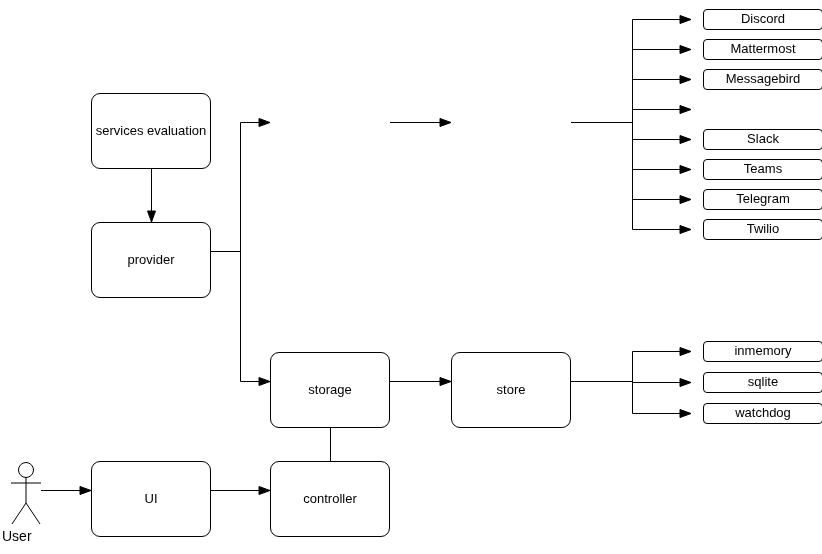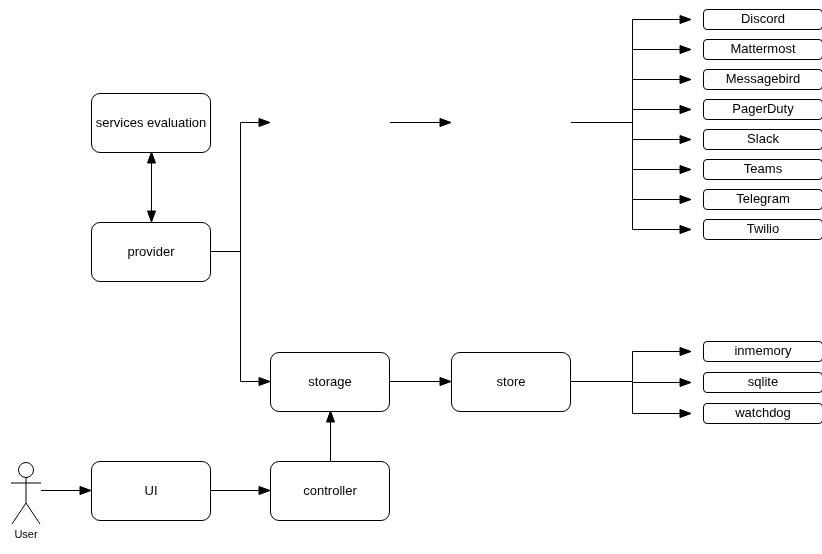--- a/index.html
+++ b/index.html
@@ -18,27 +18,26 @@
   .node {
     position:absolute;
     box-sizing:border-box;
     background:#ffffff;
     border:1px solid #000000;
     display:flex; align-items:center; justify-content:center;
     text-align:center;
     font-size:13px;
     line-height:1.1;
   }
-  .node.big   { width:120px; height:60px; border-radius:9px; }
+  .node.big   { width:120px; height:76px; border-radius:9px; }
   .node.small { width:120px; height:21px; border-radius:4px;margin-left:12px; }
   .actor-label {
     position:absolute;
     left:2px; top:528px; width:48px;
-    text-align:center;
-    font-size:11px;
+    font-size:14px;
   }
 </style>
 </head>
 <body>
 
 <div class="canvas">
 
   <svg class="connectors" viewBox="0 0 822 554" xmlns="http://www.w3.org/2000/svg">
 
     <g>
@@ -149,23 +148,20 @@
 
   <div class="node small" style="left:691px;top:9px">
     <span>Discord</span>
   </div>
   <div class="node small" style="left:691px;top:39px">
     <span>Mattermost</span>
   </div>
   <div class="node small" style="left:691px;top:69px">
     <span>Messagebird</span>
   </div>
-  <div class="node small" style="left:691px;top:99px">
-    <span>PagerDuty</span>
-  </div>
   <div class="node small" style="left:691px;top:159px">
     <span>Teams</span>
   </div>
   <div class="node small" style="left:691px;top:129px">
     <span>Slack</span>
   </div>
   <div class="node small" style="left:691px;top:189px">
     <span>Telegram</span>
   </div>
   <div class="node small" style="left:691px;top:219px">

